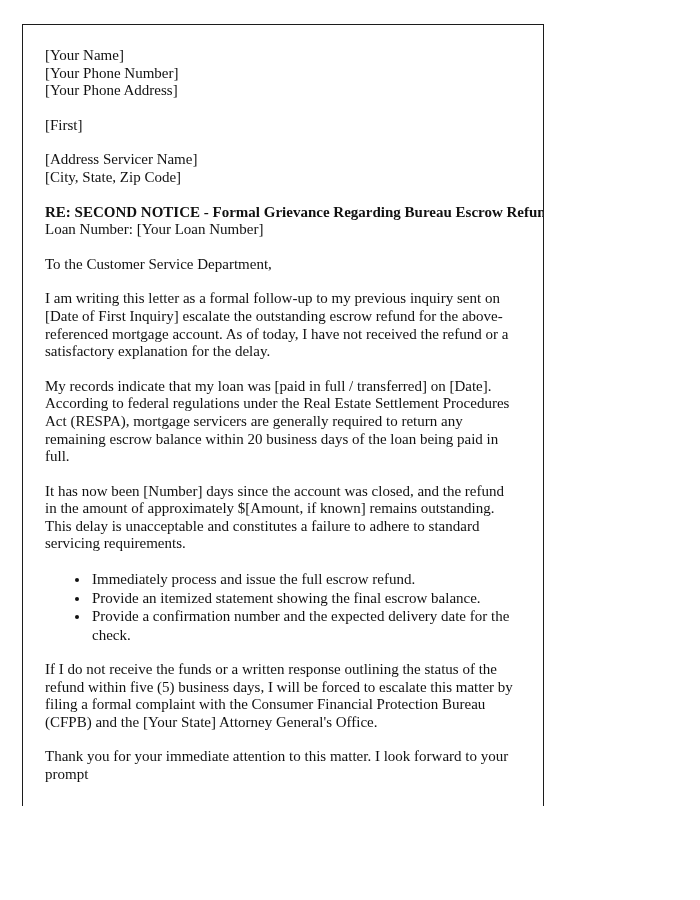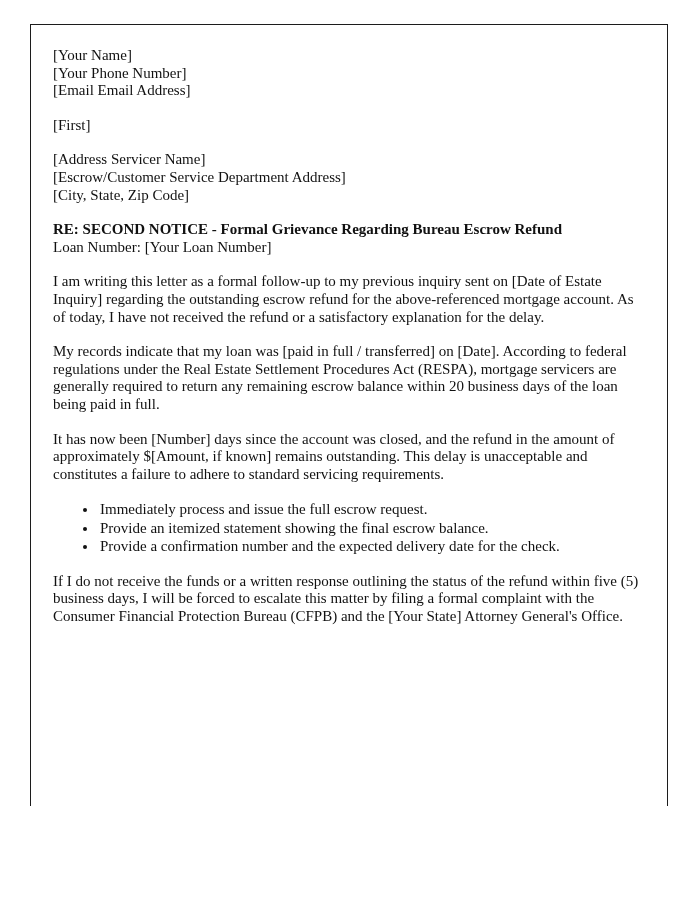--- a/index.html
+++ b/index.html
@@ -13,28 +13,27 @@
   }
   body {
     font-family: "Liberation Serif", "DejaVu Serif", serif;
     color: #1a1a1a;
   }
 
   .page {
     position: absolute;
     left: 22px;
     top: 24px;
-    width: 638px;
+    width: 522px;
     height: 782px;
     box-sizing: border-box;
     background: #ffffff;
     border: 1px solid #1c1c1c;
     border-bottom: none;
     overflow: hidden;
-    margin-left: 8px;
   }
 
   .page-inner {
     padding: 22px 26px 0 22px;
   }
 
   .letter {
     font-size: 15px;
     line-height: 17.6px;
     color: #111111;
@@ -84,50 +83,51 @@
 </head>
 <body>
 
 <div class="page">
   <div class="page-inner">
     <div class="letter">
 
       <div class="block">
         <div class="line">[Your Name]</div>
         <div class="line">[Your Phone Number]</div>
-        <div class="line">[Email Email Address]</div>
+        <div class="line">[Your Phone Address]</div>
       </div>
 
       <div class="block">
         <div class="line">[First]</div>
       </div>
 
       <div class="block">
         <div class="line">[Address Servicer Name]</div>
-        <div class="line">[Escrow/Customer Service Department Address]</div>
         <div class="line">[City, State, Zip Code]</div>
       </div>
 
       <div class="block ref-block">
         <div class="line subject-line">RE: SECOND NOTICE - Formal Grievance Regarding Bureau Escrow Refund</div>
         <div class="line">Loan Number: [Your Loan Number]</div>
       </div>
 
+      <p class="para">To the Customer Service Department,</p>
 
-      <p class="para">I am writing this letter as a formal follow-up to my previous inquiry sent on [Date of Estate Inquiry] regarding the outstanding escrow refund for the above-referenced mortgage account. As of today, I have not received the refund or a satisfactory explanation for the delay.</p>
+      <p class="para">I am writing this letter as a formal follow-up to my previous inquiry sent on [Date of First Inquiry] escalate the outstanding escrow refund for the above-referenced mortgage account. As of today, I have not received the refund or a satisfactory explanation for the delay.</p>
 
       <p class="para">My records indicate that my loan was [paid in full / transferred] on [Date]. According to federal regulations under the Real Estate Settlement Procedures Act (RESPA), mortgage servicers are generally required to return any remaining escrow balance within 20 business days of the loan being paid in full.</p>
 
       <p class="para">It has now been [Number] days since the account was closed, and the refund in the amount of approximately $[Amount, if known] remains outstanding. This delay is unacceptable and constitutes a failure to adhere to standard servicing requirements.</p>
 
 
       <ul class="request-list">
-        <li>Immediately process and issue the full escrow request.</li>
+        <li>Immediately process and issue the full escrow refund.</li>
         <li>Provide an itemized statement showing the final escrow balance.</li>
         <li>Provide a confirmation number and the expected delivery date for the check.</li>
       </ul>
 
       <p class="para">If I do not receive the funds or a written response outlining the status of the refund within five (5) business days, I will be forced to escalate this matter by filing a formal complaint with the Consumer Financial Protection Bureau (CFPB) and the [Your State] Attorney General's Office.</p>
 
+      <p class="clipped">Thank you for your immediate attention to this matter. I look forward to your prompt</p>
 
     </div>
   </div>
 </div>
 
 </body></html>

